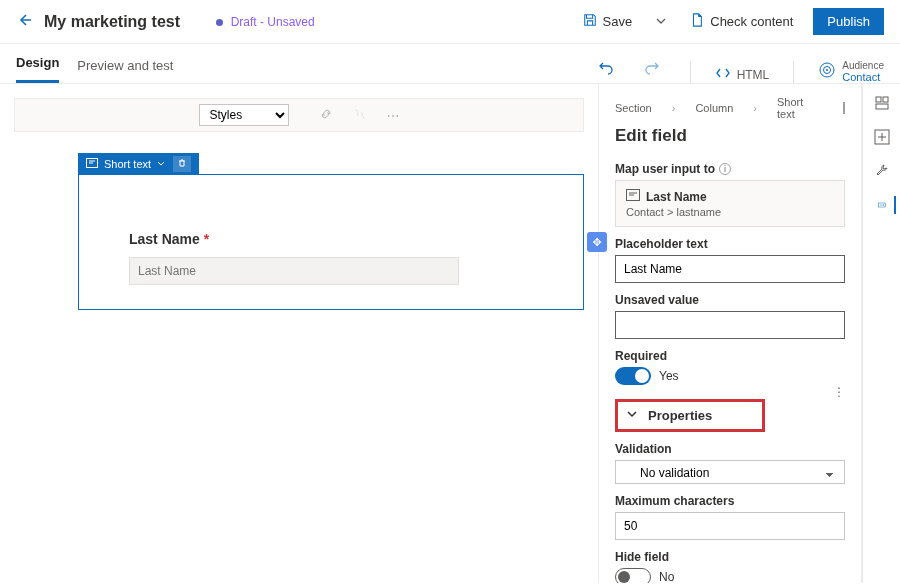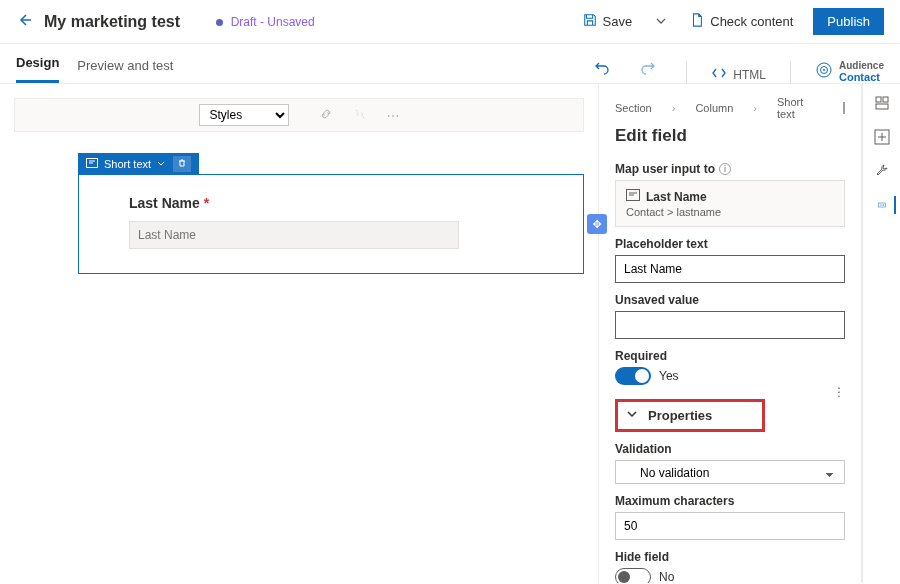--- a/index.html
+++ b/index.html
@@ -34,21 +34,21 @@
     display: flex; align-items: flex-end; padding: 0 16px; border-bottom: 1px solid #edebe9; height: 40px;
     gap: 18px;
   }
   .tab { padding: 10px 0; cursor: pointer; color: #605e5c; font-size: 13px; }
   .tab.active { color: #242424; font-weight: 600; border-bottom: 3px solid #0f6cbd; }
   .subbar-spacer { flex: 1; }
   .ic-btn { padding: 4px 6px; cursor: pointer; color: #605e5c; }
   .ic-btn.blue { color: #0f6cbd; }
   .vdiv { width: 1px; height: 22px; background: #e1dfdd; margin: 0 6px; }
   .html-btn { display: flex; align-items: center; gap: 6px; color: #605e5c; cursor: pointer; font-size: 12px; }
-  .audience { display: flex; align-items: center; gap: 6px; color: #0f6cbd; cursor: pointer; font-size: 11px; line-height: 1.1; font-weight: bold; }
+  .audience { display: flex; align-items: center; gap: 6px; color: #0f6cbd; cursor: pointer; font-size: 11px; line-height: 1.1; }
   .audience-text small { color: #605e5c; font-size: 10px; display: block; }
   .workspace {
     display: flex; height: calc(584px - 45px - 40px);
   }
   .canvas-area {
     flex: 1; padding: 14px; background: #fff;
   }
   .canvas-header {
     height: 34px; display: flex; align-items: center; justify-content: center; gap: 30px;
     background: #faf9f8; border: 1px solid #edebe9; margin-bottom: 20px;
@@ -67,21 +67,21 @@
   .selected-box {
     border: 1px solid #0f6cbd; padding: 20px 50px 24px 50px; position: relative;
     margin-left: 0;
   }
   .selected-box .dragger {
     position: absolute; right: -24px; top: 50%; transform: translateY(-50%);
     width: 20px; height: 20px; background: #5b8def; color: #fff;
     display: flex; align-items: center; justify-content: center; border-radius: 3px; cursor: grab;
     font-size: 11px;
   }
-  .field-label { font-weight: 600; font-size: 14px; margin-bottom: 10px; }
+  .field-label { font-weight: 600; font-size: 14px; margin-bottom: 10px; margin-top: 36px; }
   .req-star { color: #d13438; margin-left: 4px; }
   .field-input {
     width: 100%; max-width: 330px; height: 28px; background: #f3f2f1; border: 1px solid #e1dfdd;
     padding: 4px 8px; font-size: 12px; color: #a19f9d;
   }
   .canvas-wrap { padding-left: 64px; }
 
   .props-panel {
     width: 264px; border-left: 1px solid #edebe9; border-right: 1px solid #edebe9;
     overflow-y: auto; padding: 12px 16px 20px; font-size: 12px;

